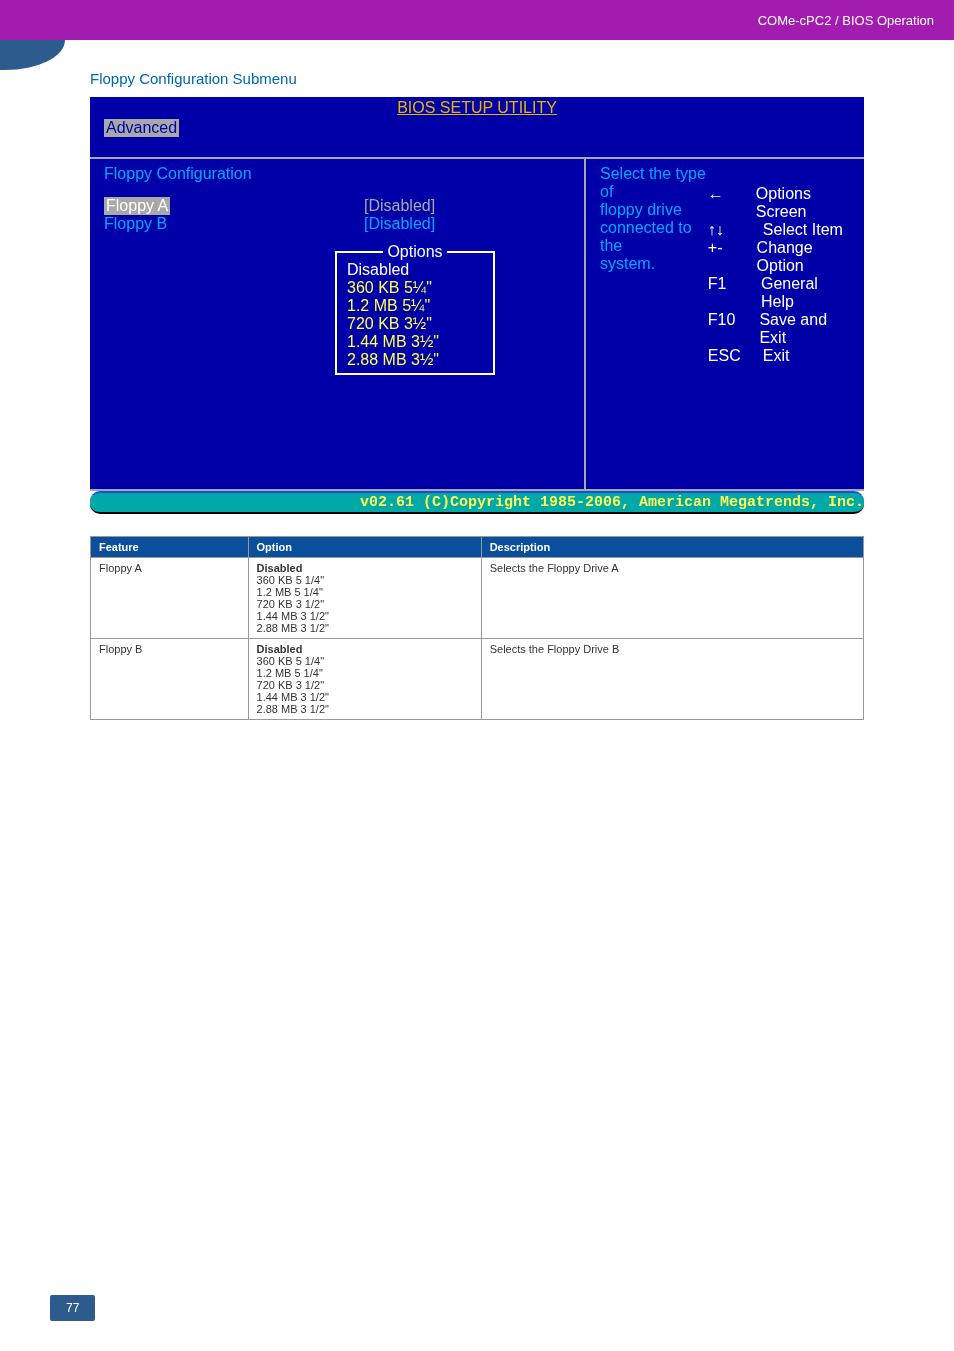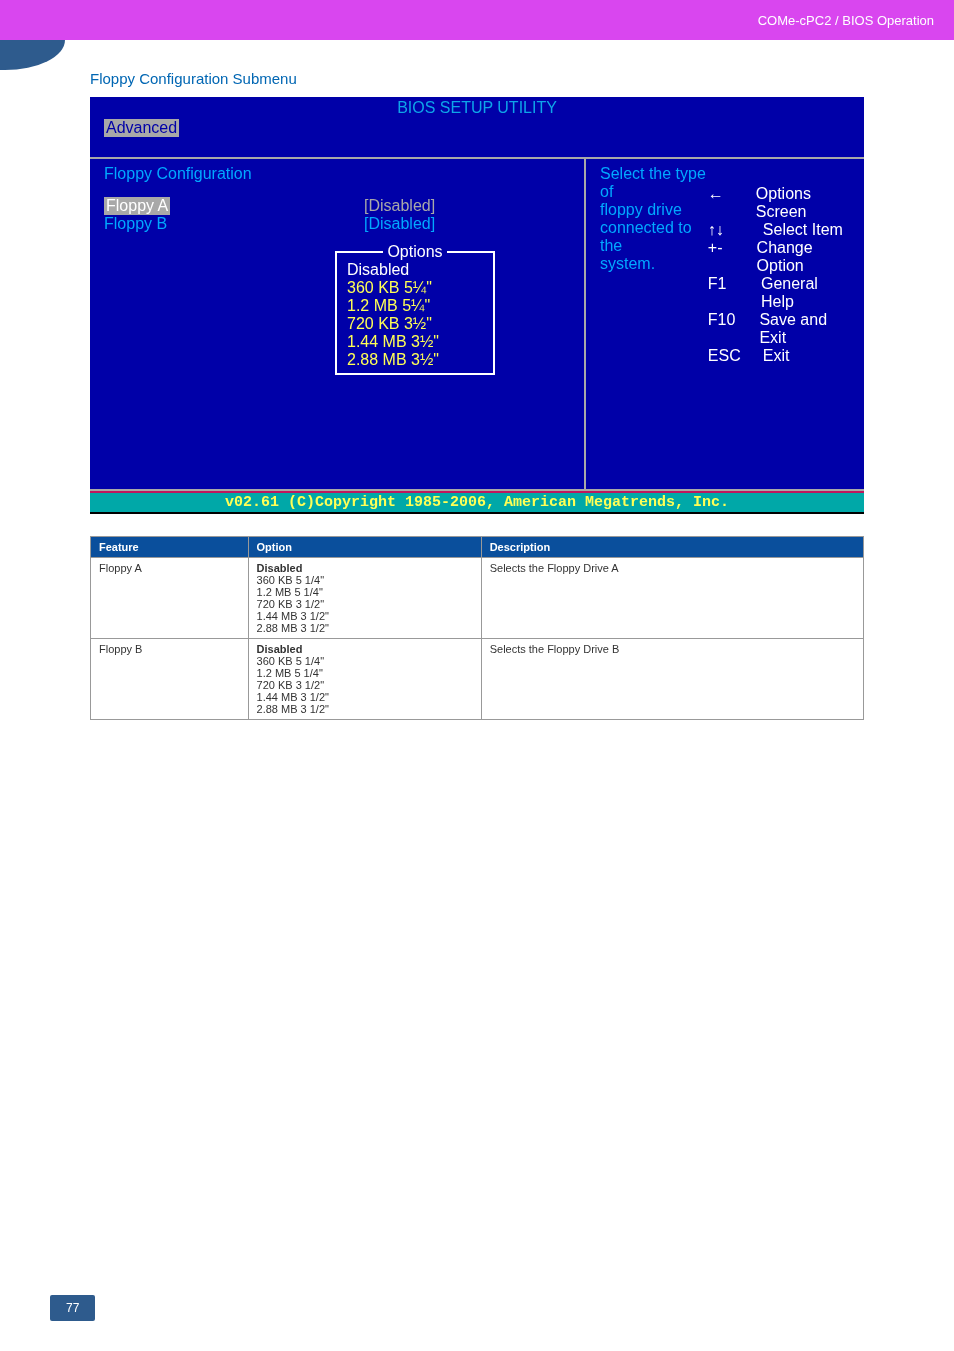--- a/index.html
+++ b/index.html
@@ -4,21 +4,21 @@
 <style>
   * { margin: 0; padding: 0; box-sizing: border-box; }
   body {
     background: #fff;
     font-family: Arial, sans-serif;
     width: 954px;
     height: 1351px;
     position: relative;
   }
   .header-band {
-    background: #d946ef;
+    background: #a21caf;
     height: 40px;
     display: flex;
     align-items: center;
     justify-content: flex-end;
     padding: 4px 20px;
     color: #fff;
     font-size: 13px;
   }
   .curve {
     position: absolute;
@@ -39,21 +39,21 @@
     margin-bottom: 10px;
   }
   .bios-menubar {
     background: #0000a8;
     padding: 2px 4px;
     display: flex;
     justify-content: center;
     color: #a8a8a8;
     position: relative;
   }
-  .bios-menubar .title { color: #0ea5e9; }
+  .bios-menubar .title { color: #eab308; text-decoration: underline; }
   .bios-tabs {
     background: #0000a8;
     padding: 0 14px 20px;
     display: flex;
     gap: 14px;
   }
   .bios-tab {
     color: #0000a8;
     background: #a8a8a8;
     padding: 0 2px;
@@ -105,27 +105,28 @@
   }
   .pop-sel { color:#fff; }
   .pop-item { color: #ffff55; }
   .help-text { color: #00a8ff; }
   .nav-keys { color:#fff; margin-top: 20px; }
   .nav-row { display:flex; }
   .nav-row .k { width: 55px; }
   .bios-footer {
     background: #00a8a8;
     color:#ffff55;
-    text-align:center;
+    text-align:right;
     padding: 1px 0;
-    border-top: 2px solid #be185d;
+    border-top: 2px solid #1d4ed8;
     border-bottom: 2px solid #000;
     font-family:"Courier New",monospace;
     font-weight:bold;
     font-size:15px;
+    border-radius:10px;
   }
   .bios-wrap { border: 0; }
 
   
   table.feat {
     width: 100%;
     border-collapse: collapse;
     margin-top: 22px;
     font-size: 11px;
   }

